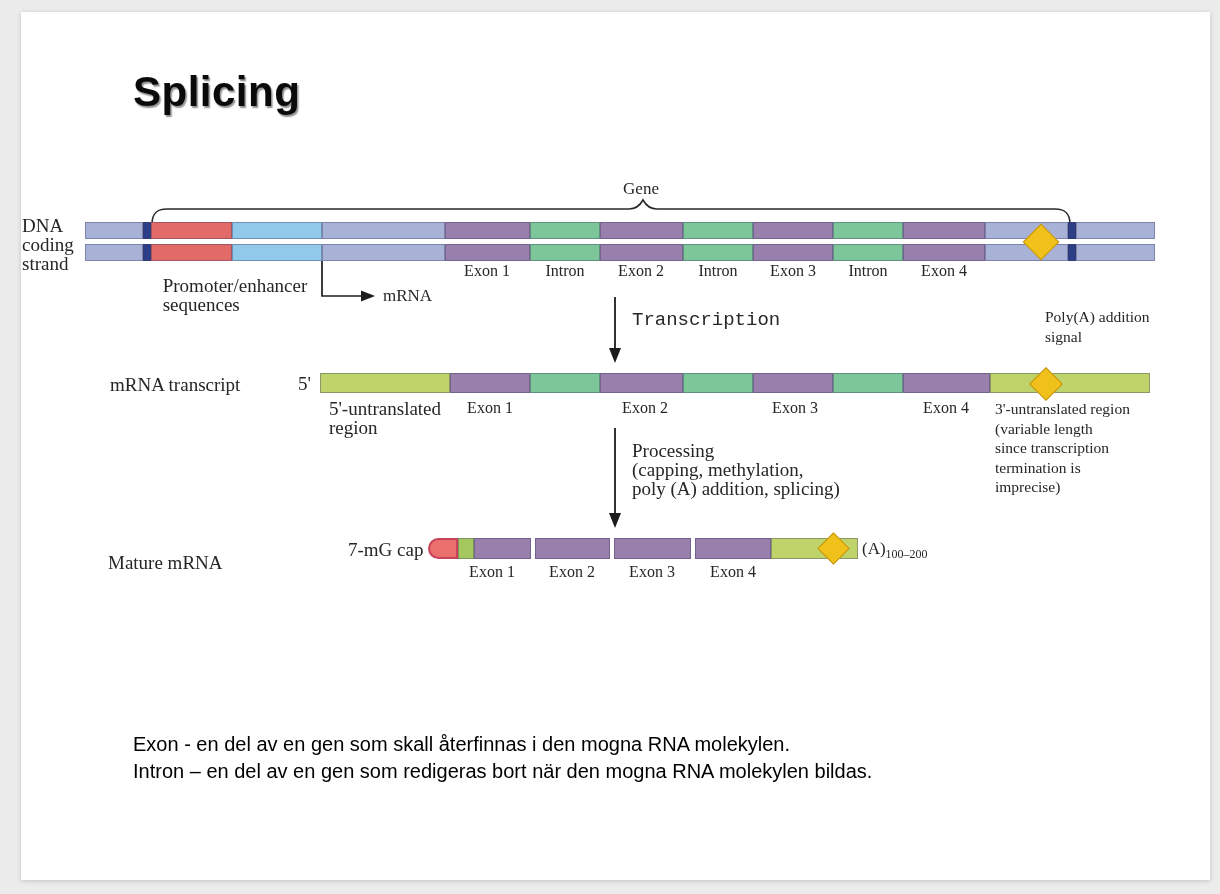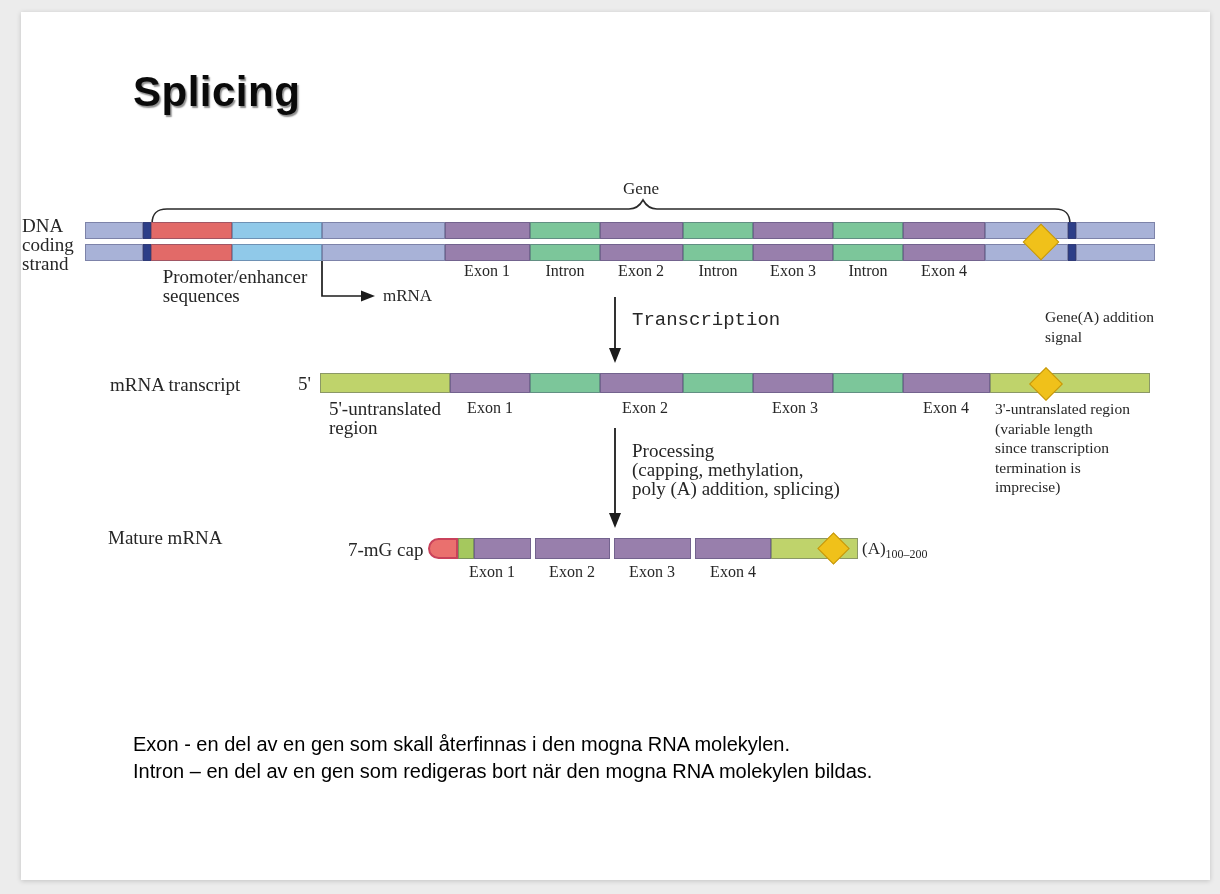--- a/index.html
+++ b/index.html
@@ -84,21 +84,21 @@
       <div class="seg" style="left: 598px; width: 70px; background: rgb(124, 198, 154);"></div>
       <div class="seg" style="left: 668px; width: 80px; background: rgb(152, 127, 172);"></div>
       <div class="seg" style="left: 748px; width: 70px; background: rgb(124, 198, 154);"></div>
       <div class="seg" style="left: 818px; width: 82px; background: rgb(152, 127, 172);"></div>
       <div class="seg" style="left: 900px; width: 83px; background: rgb(168, 178, 215);"></div>
       <div class="seg" style="left: 983px; width: 8px; background: rgb(44, 62, 136);"></div>
       <div class="seg" style="left: 991px; width: 79px; background: rgb(168, 178, 215);"></div>
     </div>
   <div class="diamond" style="left: 1028px; top: 229px; width: 24px; height: 24px; background: rgb(240, 193, 26);"></div>
 
-  <div class="fig-label center" style="left:235px;top:267px;">
+  <div class="fig-label center" style="left:235px;top:276px;">
     <div>Promoter/enhancer</div>
     <div>sequences</div>
   </div>
   <div class="labelrow" id="dna-labels" style="top:262px;">
       <span class="bar-label" style="left: 487px;">Exon 1</span>
       <span class="bar-label" style="left: 565px;">Intron</span>
       <span class="bar-label" style="left: 641px;">Exon 2</span>
       <span class="bar-label" style="left: 718px;">Intron</span>
       <span class="bar-label" style="left: 793px;">Exon 3</span>
       <span class="bar-label" style="left: 868px;">Intron</span>
@@ -134,31 +134,31 @@
       <span class="bar-label" style="left: 946px;">Exon 4</span>
     </div>
   <div class="fig-label fig-small" style="left:995px;top:399px;">
     <div>3'-untranslated region</div>
     <div>(variable length</div>
     <div>since transcription</div>
     <div>termination is</div>
     <div>imprecise)</div>
   </div>
   <div class="fig-label fig-small" style="left:1045px;top:307px;">
-    <div>Gene(A) addition</div>
+    <div>Poly(A) addition</div>
     <div>signal</div>
   </div>
 
   <div class="fig-label" style="left:632px;top:441px;">
     <div>Processing</div>
     <div>(capping, methylation,</div>
     <div>poly (A) addition, splicing)</div>
   </div>
 
-  <div class="fig-label" style="left:108px;top:528px;text-align:right;">Mature mRNA</div>
+  <div class="fig-label" style="left:108px;top:553px;text-align:right;">Mature mRNA</div>
   <div class="fig-label" style="left:348px;top:540px;">7-mG cap</div>
   <div class="bar" id="mature-bar" style="left:428px;top:538px;width:430px;height:21px;">
       <div class="seg cap" style="left: 0px; width: 30px; background: rgb(234, 112, 110);"></div>
       <div class="seg" style="left: 30px; width: 16px; background: rgb(165, 200, 94);"></div>
       <div class="seg" style="left: 46px; width: 57px; background: rgb(152, 127, 172);"></div>
       <div class="seg gapseg" style="left: 103px; width: 4px; background: rgb(255, 255, 255);"></div>
       <div class="seg" style="left: 107px; width: 75px; background: rgb(152, 127, 172);"></div>
       <div class="seg gapseg" style="left: 182px; width: 4px; background: rgb(255, 255, 255);"></div>
       <div class="seg" style="left: 186px; width: 77px; background: rgb(152, 127, 172);"></div>
       <div class="seg gapseg" style="left: 263px; width: 4px; background: rgb(255, 255, 255);"></div>

